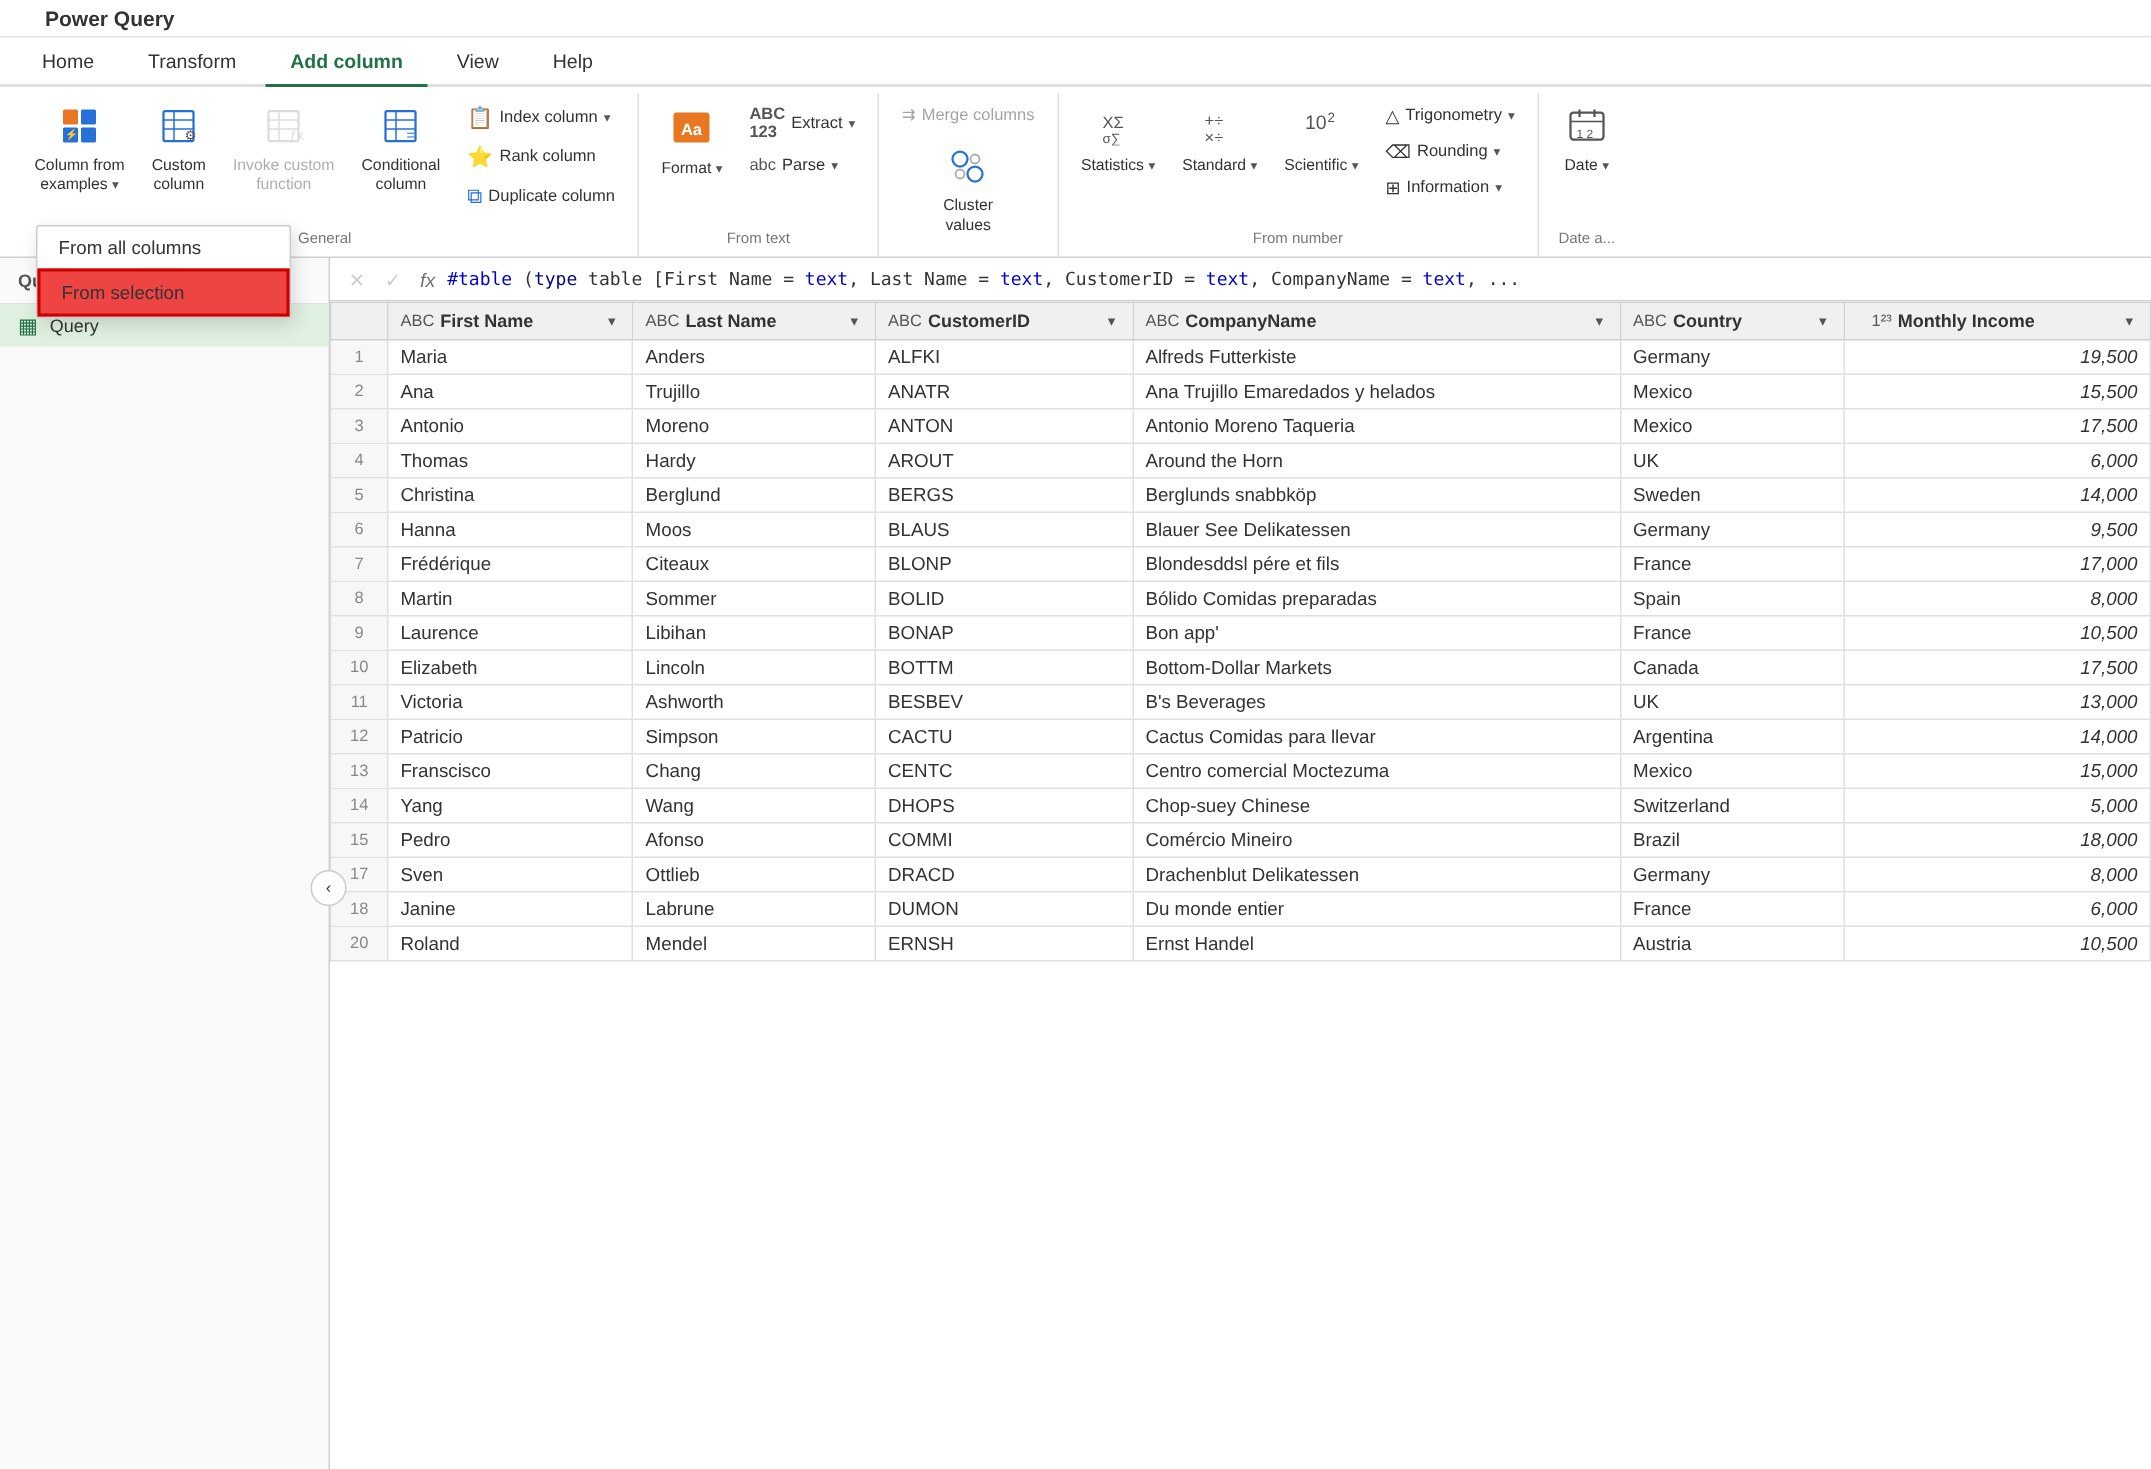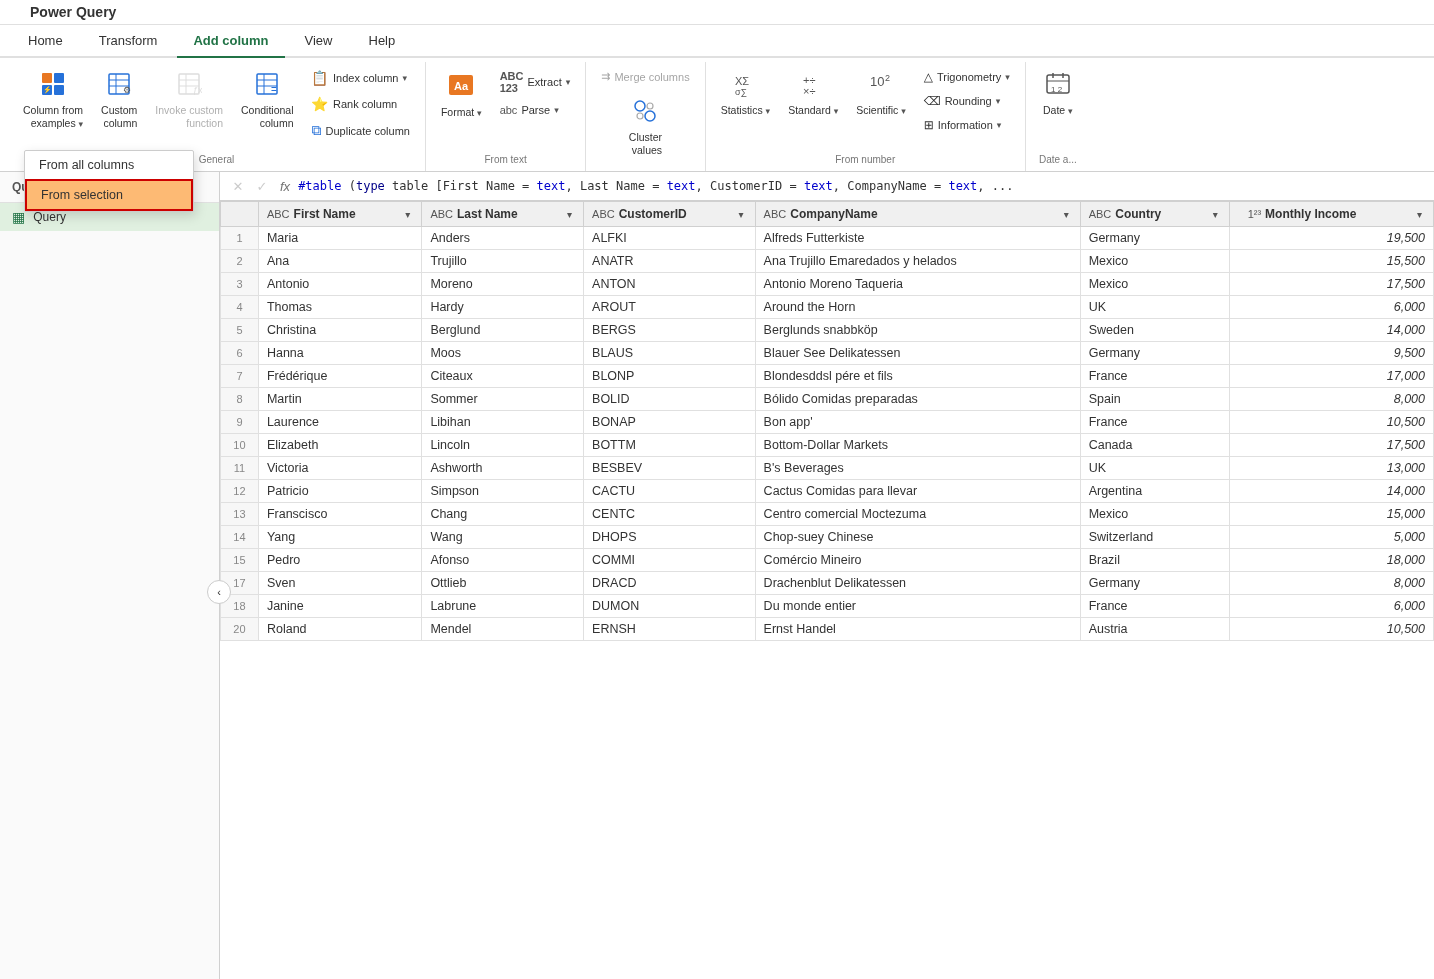--- a/index.html
+++ b/index.html
@@ -82,21 +82,21 @@
       border-radius: 3px;
       min-width: 48px;
       text-align: center;
       font-size: 11px;
       color: #333;
       gap: 3px;
       border: 1px solid transparent;
     }
     .ribbon-btn.disabled { opacity: 0.4; cursor: default; }
     .ribbon-btn .btn-icon { font-size: 22px; line-height: 1; }
-    .ribbon-btn .btn-label { font-size: 10.5px; line-height: 1.2; text-align: right; }
+    .ribbon-btn .btn-label { font-size: 10.5px; line-height: 1.2; text-align: center; }
     .ribbon-btn-small {
       display: flex;
       align-items: center;
       gap: 4px;
       padding: 3px 6px;
       cursor: pointer;
       border-radius: 3px;
       font-size: 11px;
       color: #333;
       white-space: nowrap;
@@ -177,21 +177,21 @@
       min-width: 170px;
     }
     .dropdown-item {
       padding: 7px 14px;
       cursor: pointer;
       font-size: 12.5px;
       color: #333;
       white-space: nowrap;
     }
     .dropdown-item.highlighted {
-      background: #fdba74;
+      background: #ef4444;
       border: 2px solid #cc0000;
       color: #333;
     }
 
     
     .formula-bar {
       display: flex;
       align-items: center;
       background: #fff;
       border-bottom: 1px solid #d0d0d0;

